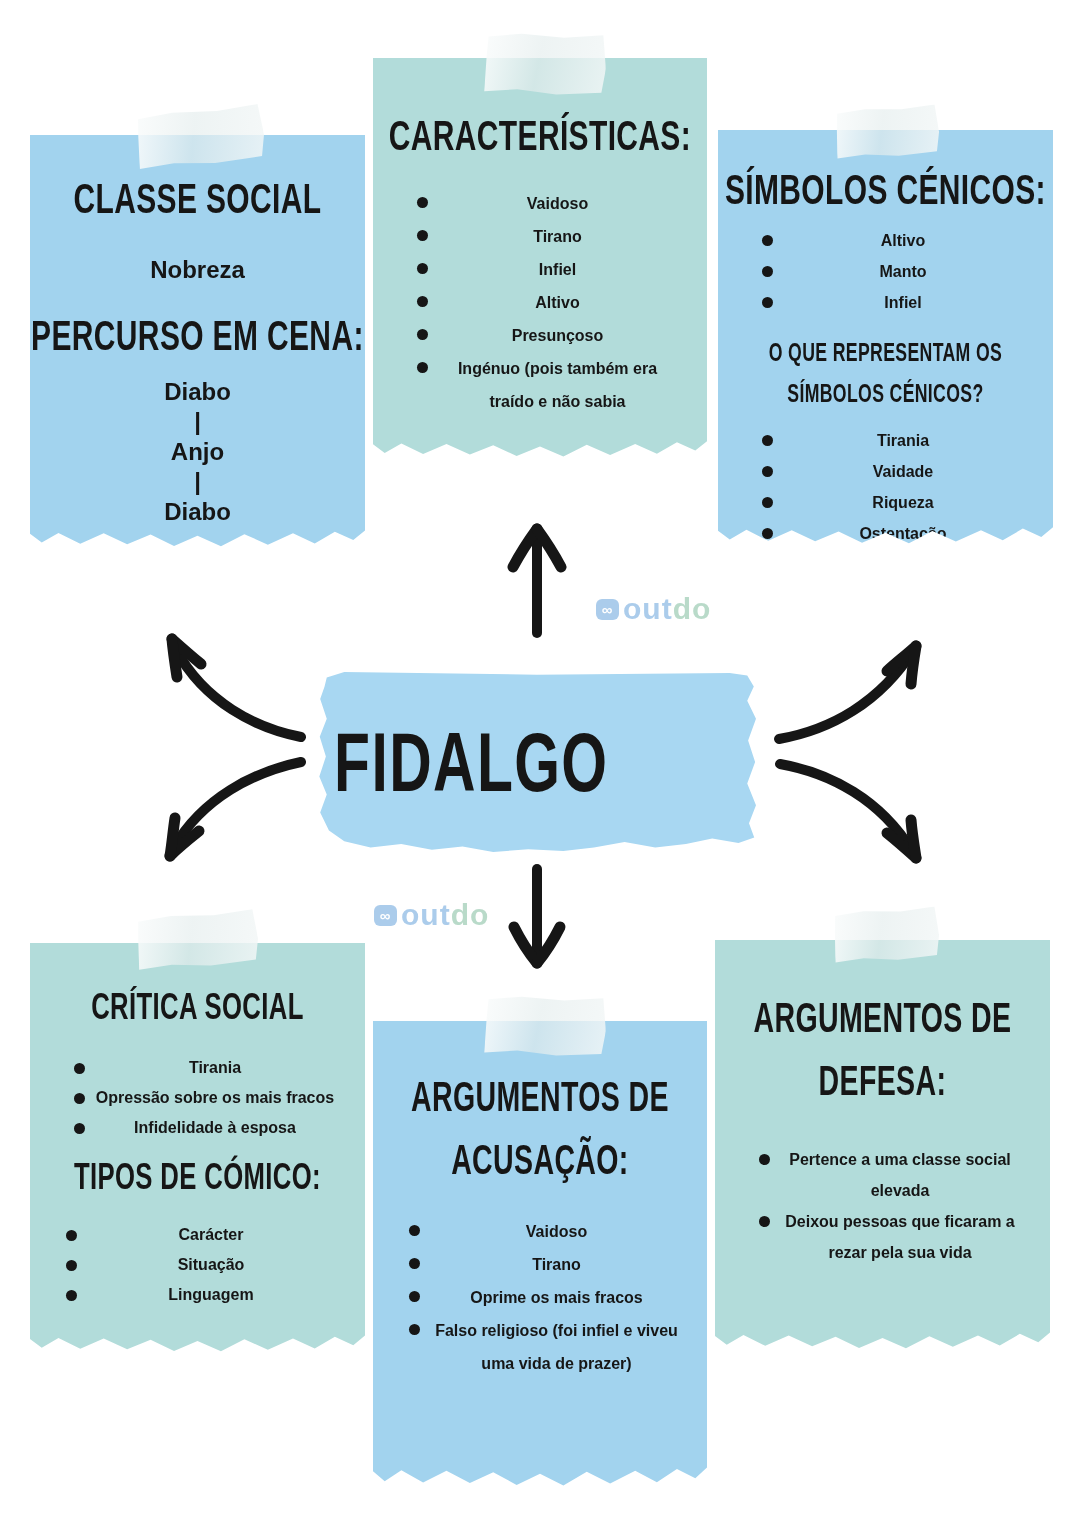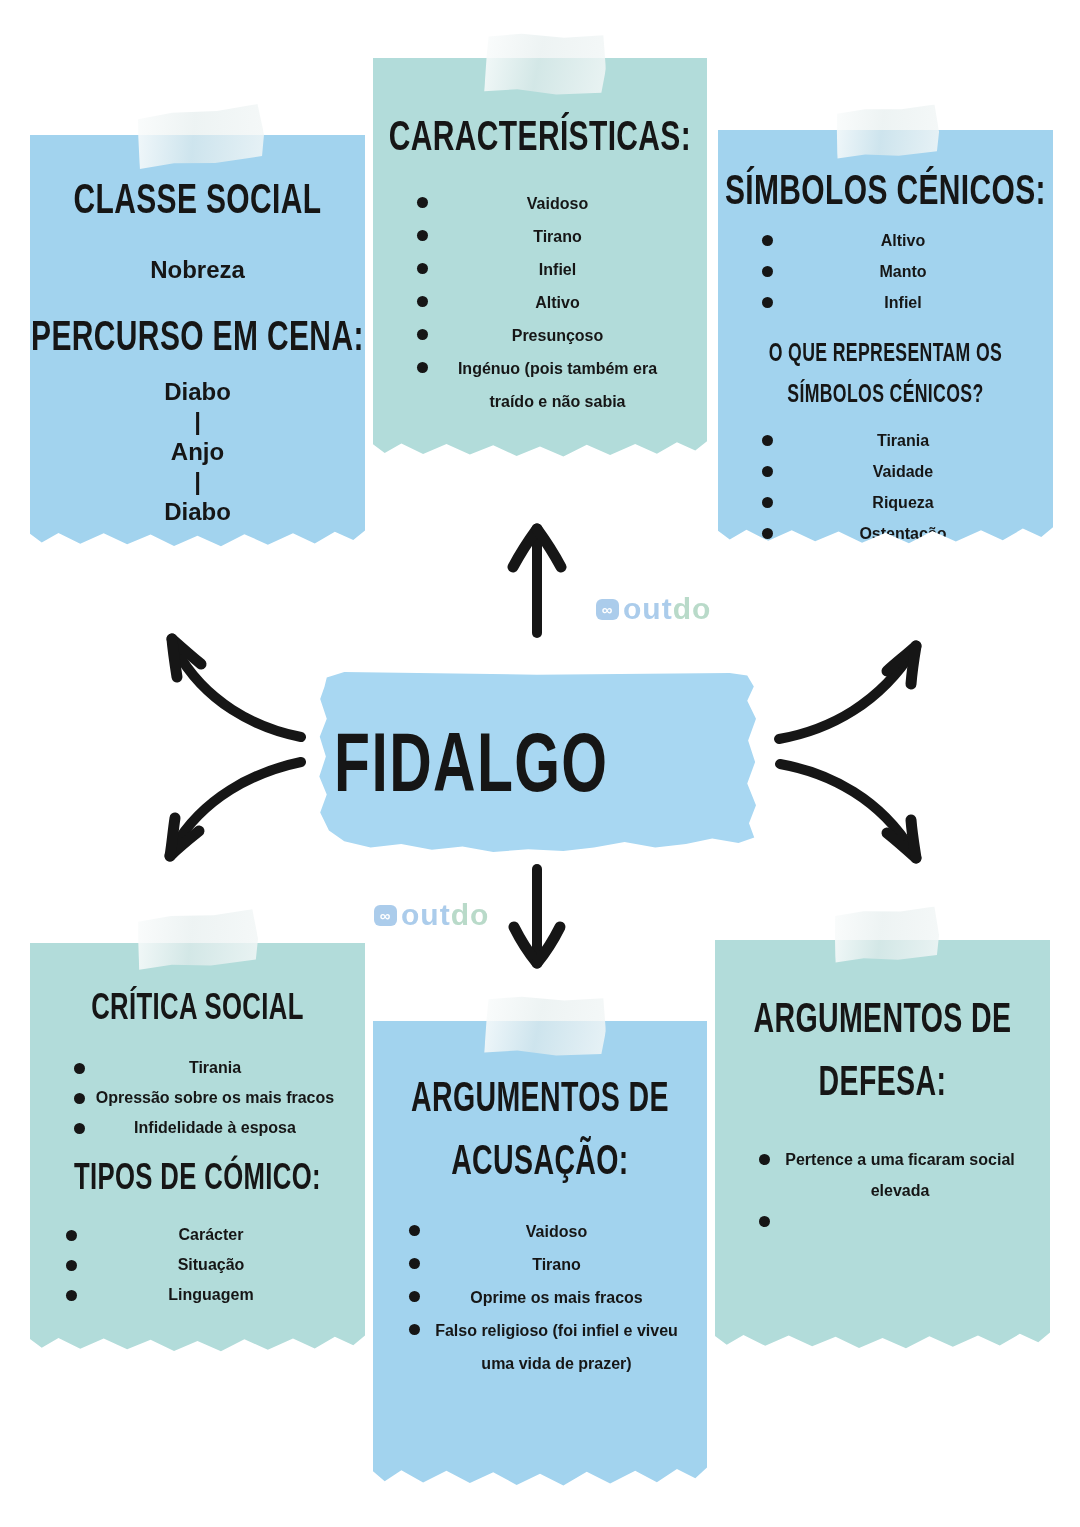--- a/index.html
+++ b/index.html
@@ -211,24 +211,25 @@
           <span class="item-text">Falso religioso (foi infiel e viveu uma vida de prazer)</span>
         </li>
     </ul>
   </section>
 
   <section class="card c-teal torn-b" style="left:715px;top:940px;width:335px;height:415px;">
     <h2 class="hd wrap mt46">ARGUMENTOS DE DEFESA:</h2>
     <ul class="list lh31 mt20">
       <li class="item">
           <span class="dot"></span>
-          <span class="item-text">Pertence a uma ficaram social elevada</span>
-        </li>
-      <li class="item">
-          <span class="dot"></span>
+          <span class="item-text">Pertence a uma classe social elevada</span>
+        </li>
+      <li class="item">
+          <span class="dot"></span>
+          <span class="item-text">Deixou pessoas que ficaram a rezar pela sua vida</span>
         </li>
     </ul>
   </section>
 
   <div id="banner">
     <h1>FIDALGO</h1>
   </div>
 
   <svg id="arrows" width="1080" height="1527" viewBox="0 0 1080 1527" aria-hidden="true">
     <g>

